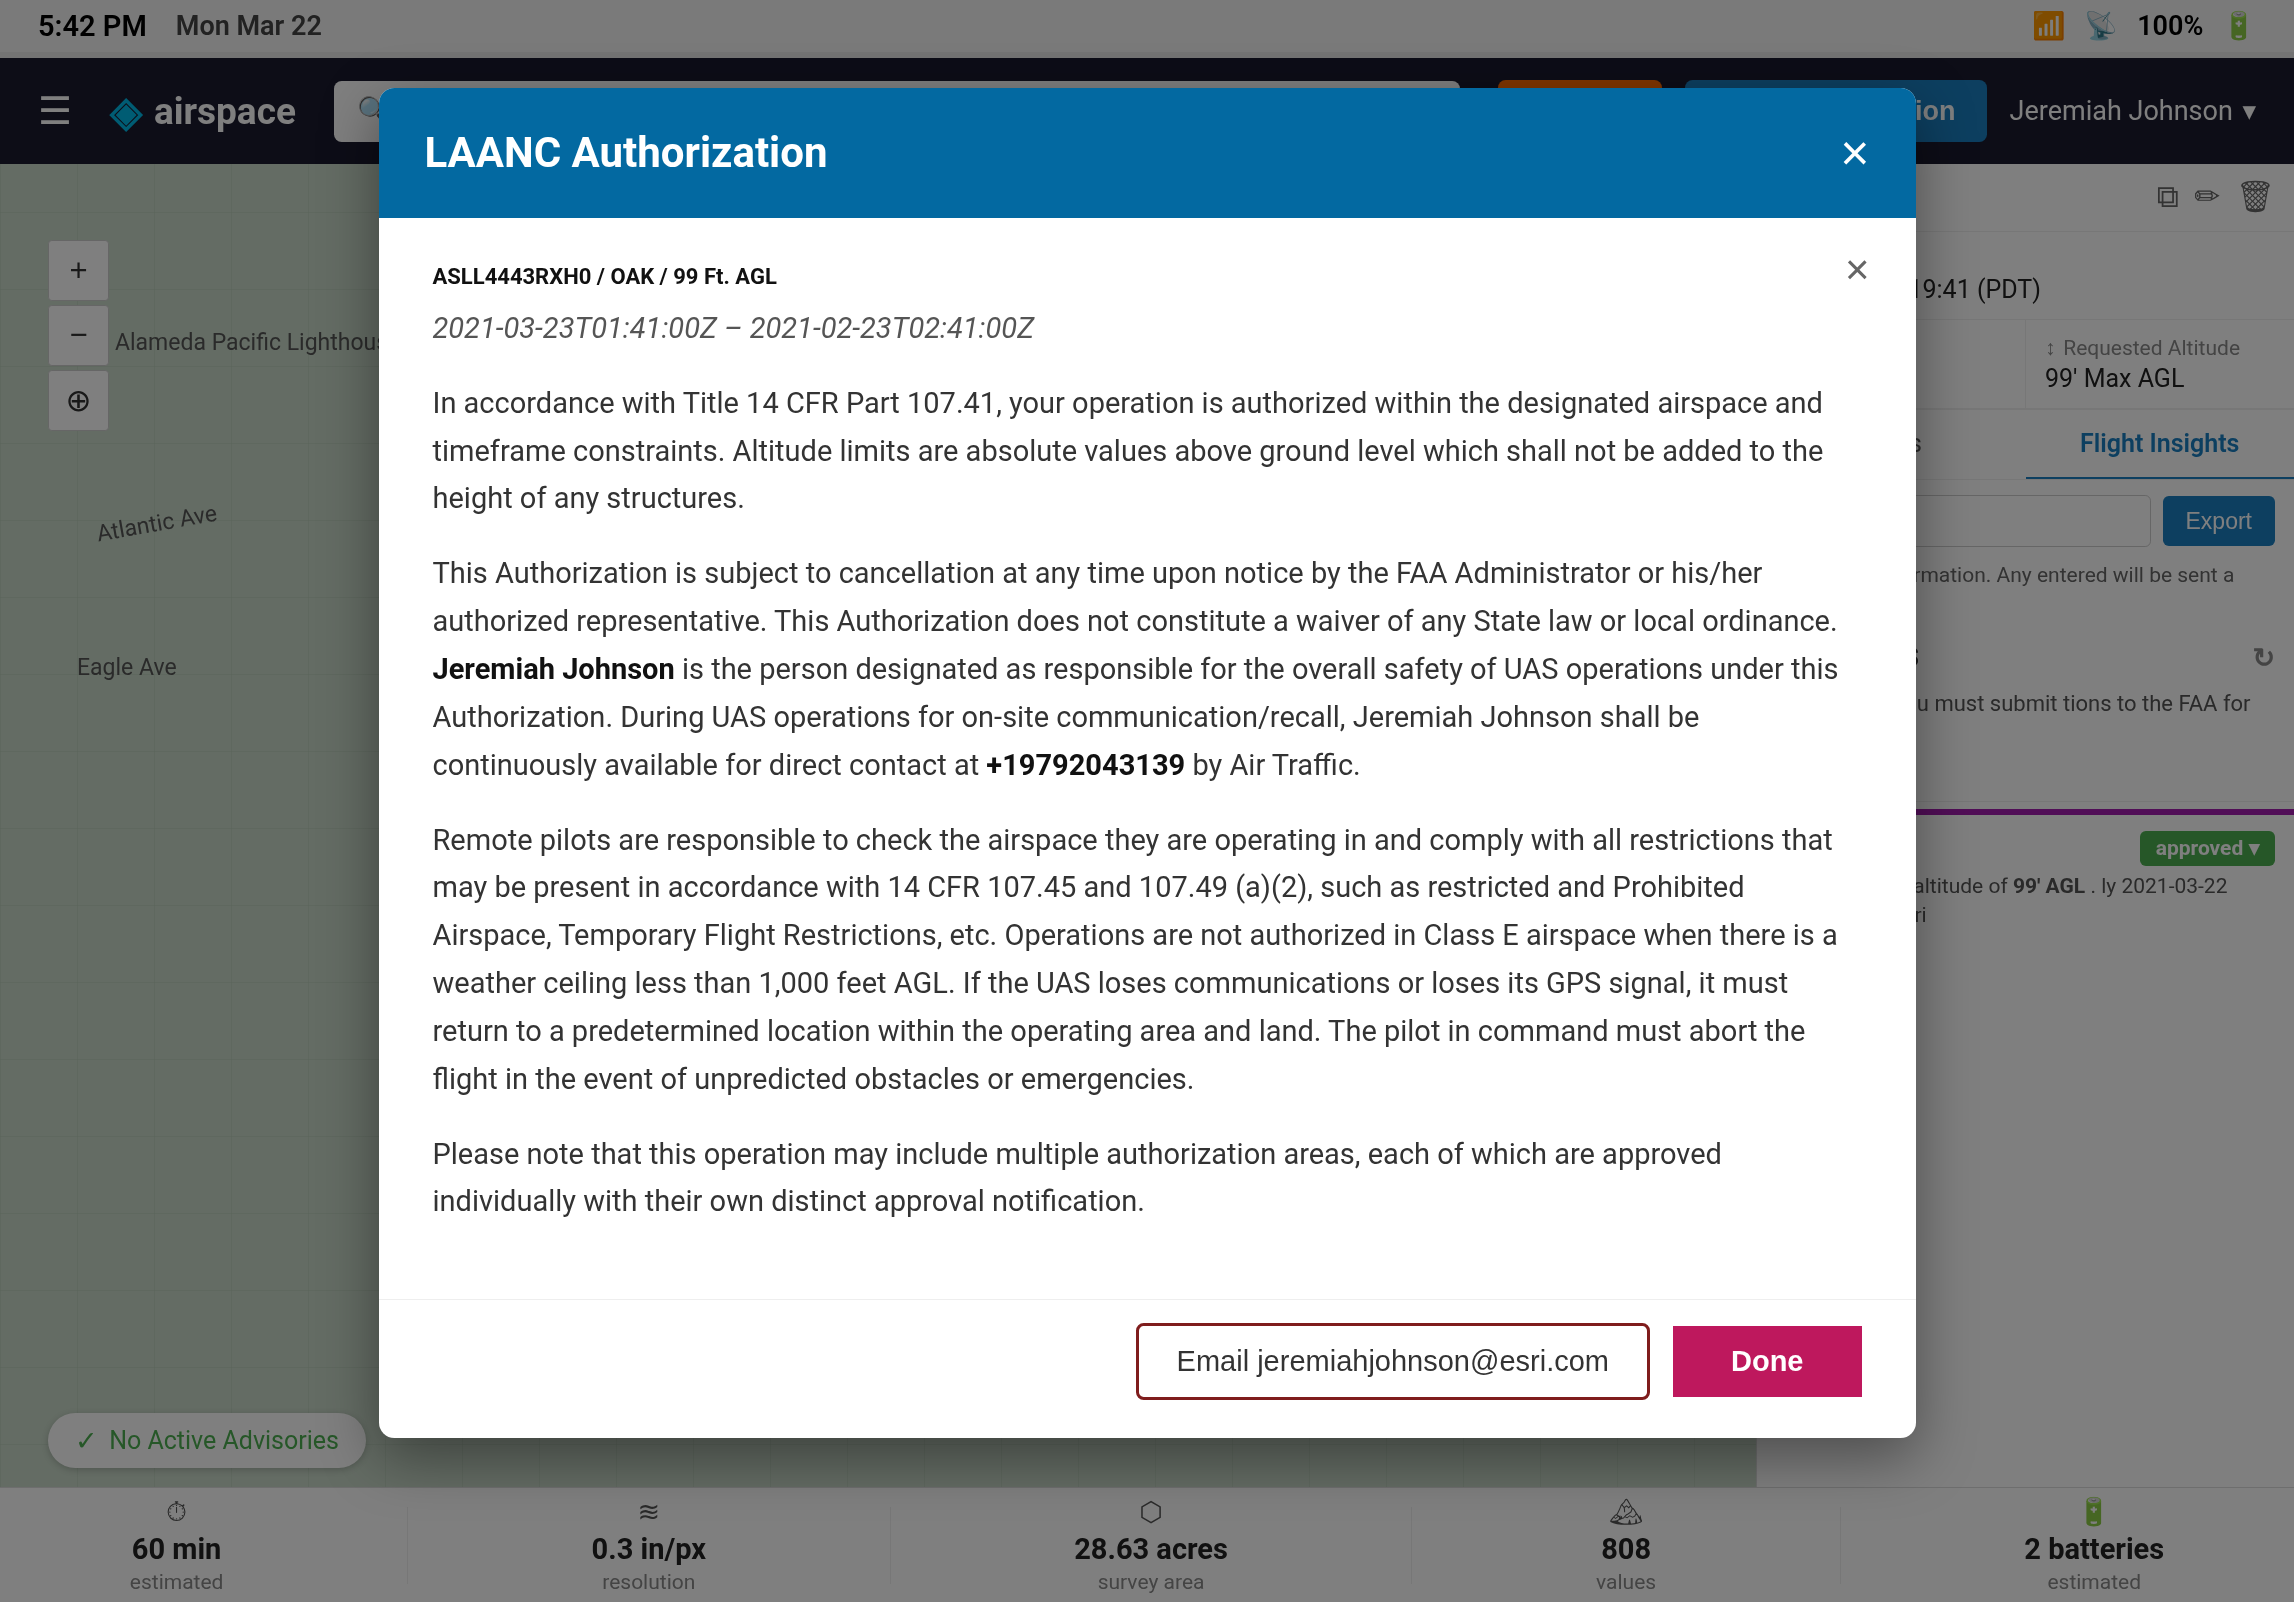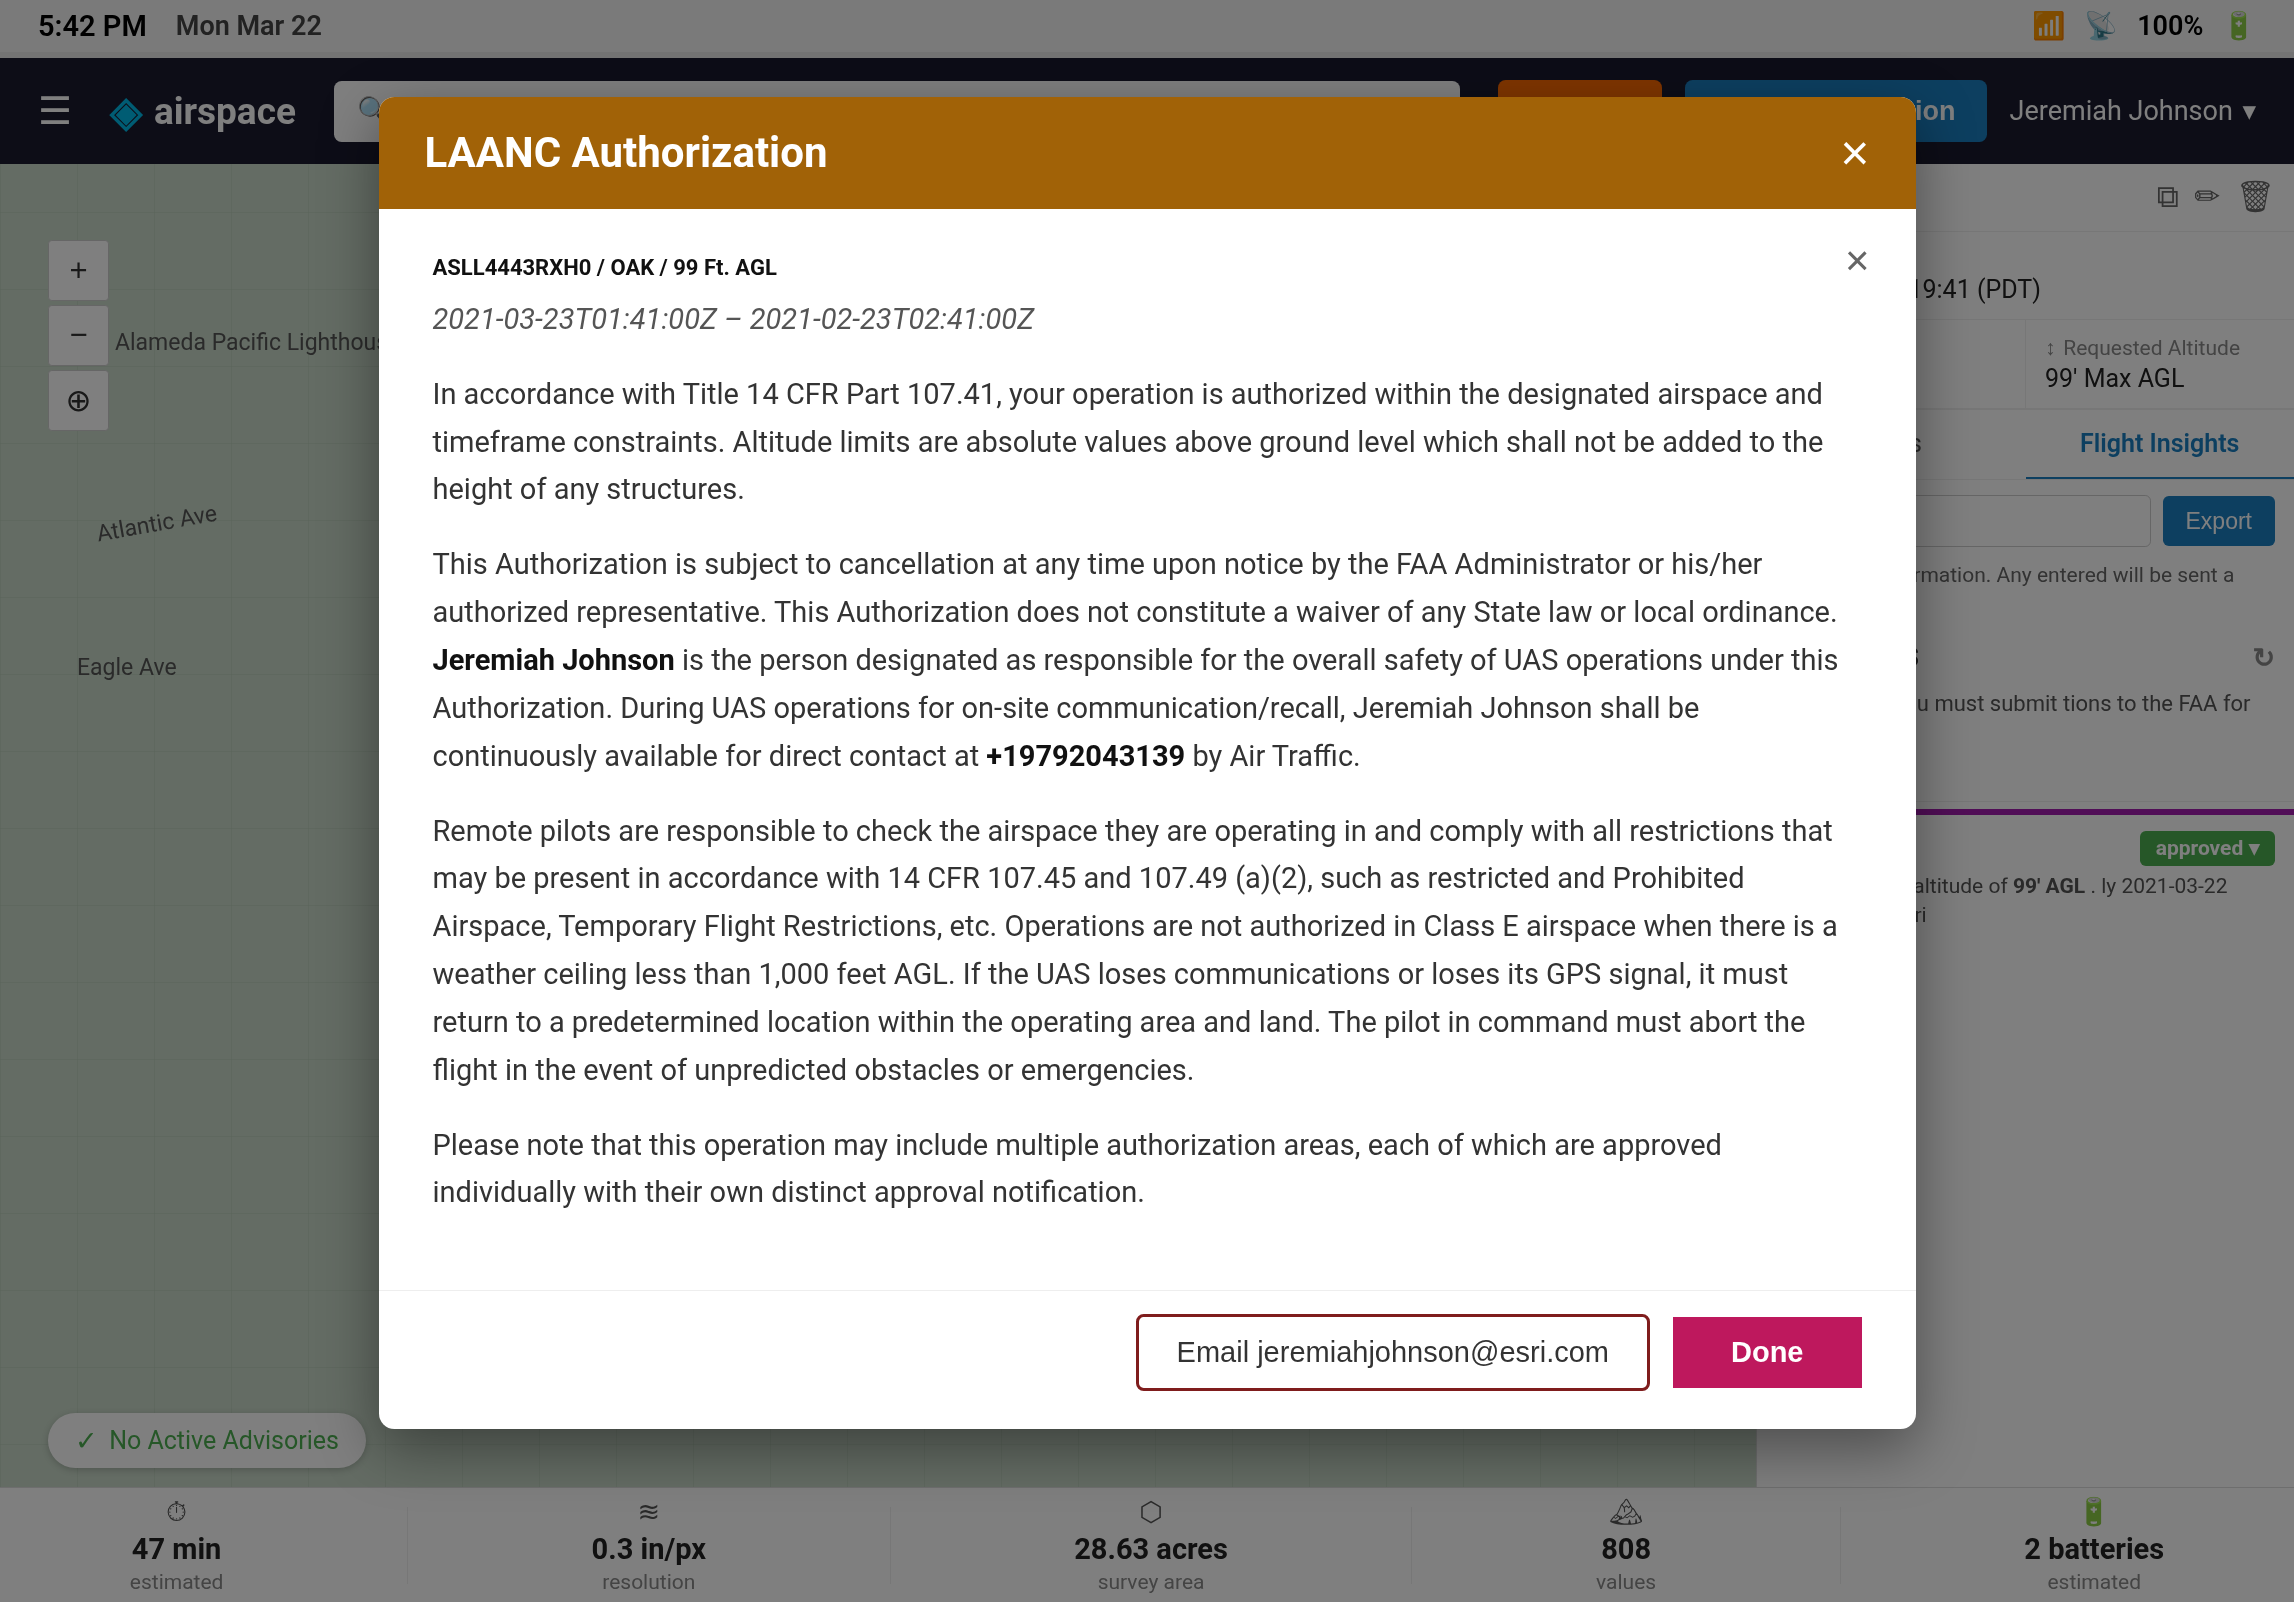--- a/index.html
+++ b/index.html
@@ -356,22 +356,22 @@
     .laanc-modal {
       width: 1537px;
       background: white;
       border-radius: 15.4px;
       overflow: hidden;
       box-shadow: 0 19px 58px rgba(0,0,0,0.4);
       position: relative;
       top: -38px;
     }
     .laanc-header {
-      background: #a16207;
-      padding: 31px 46px;
+      background: #0369a1;
+      padding: 40px 46px;
       display: flex;
       align-items: center;
       justify-content: space-between;
     }
     .laanc-title {
       color: white;
       font-size: 42px;
       font-weight: 700;
     }
     .laanc-close-btn {
@@ -585,21 +585,21 @@
       <strong>99' AGL</strong>
       <span>. ly 2021-03-22 18:41 (PDT)</span>
       <span>esri</span>
     </div>
   </div>
 </div>
 
 <div class="bottom-bar">
   <div class="bottom-stat">
     <span class="bottom-stat-icon">⏱</span>
-    <span class="bottom-stat-value">47 min</span>
+    <span class="bottom-stat-value">60 min</span>
     <span class="bottom-stat-label">estimated</span>
   </div>
   <div class="bottom-divider"></div>
   <div class="bottom-stat">
     <span class="bottom-stat-icon">≋</span>
     <span class="bottom-stat-value">0.3 in/px</span>
     <span class="bottom-stat-label">resolution</span>
   </div>
   <div class="bottom-divider"></div>
   <div class="bottom-stat">

